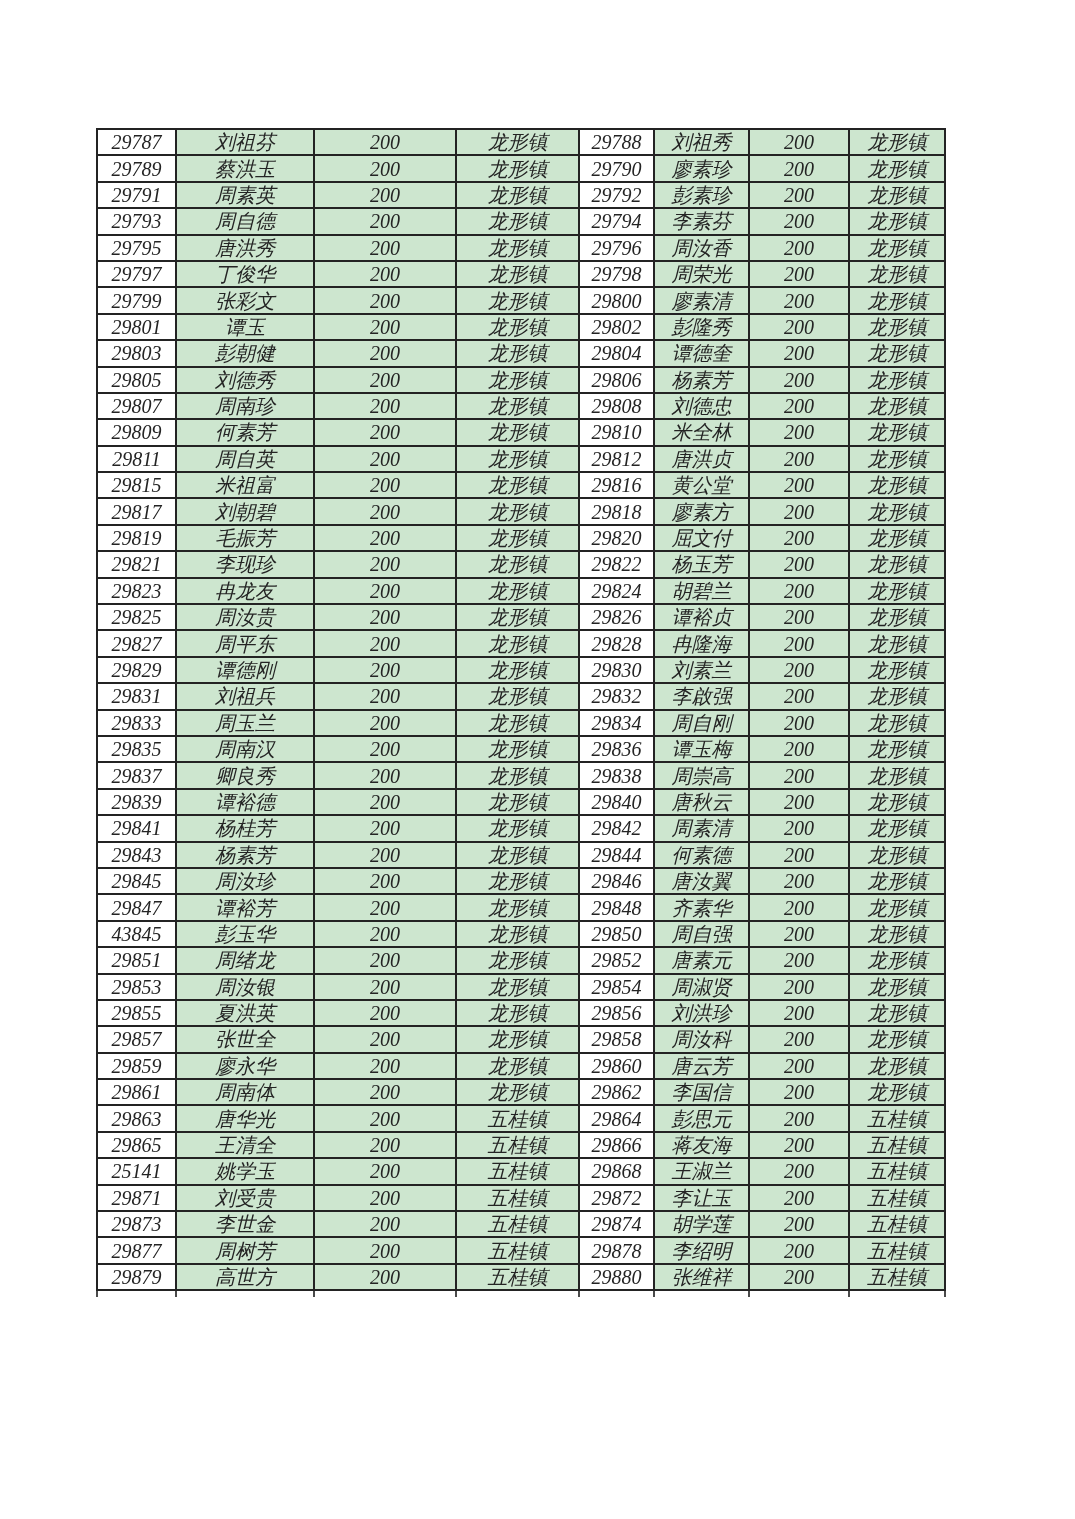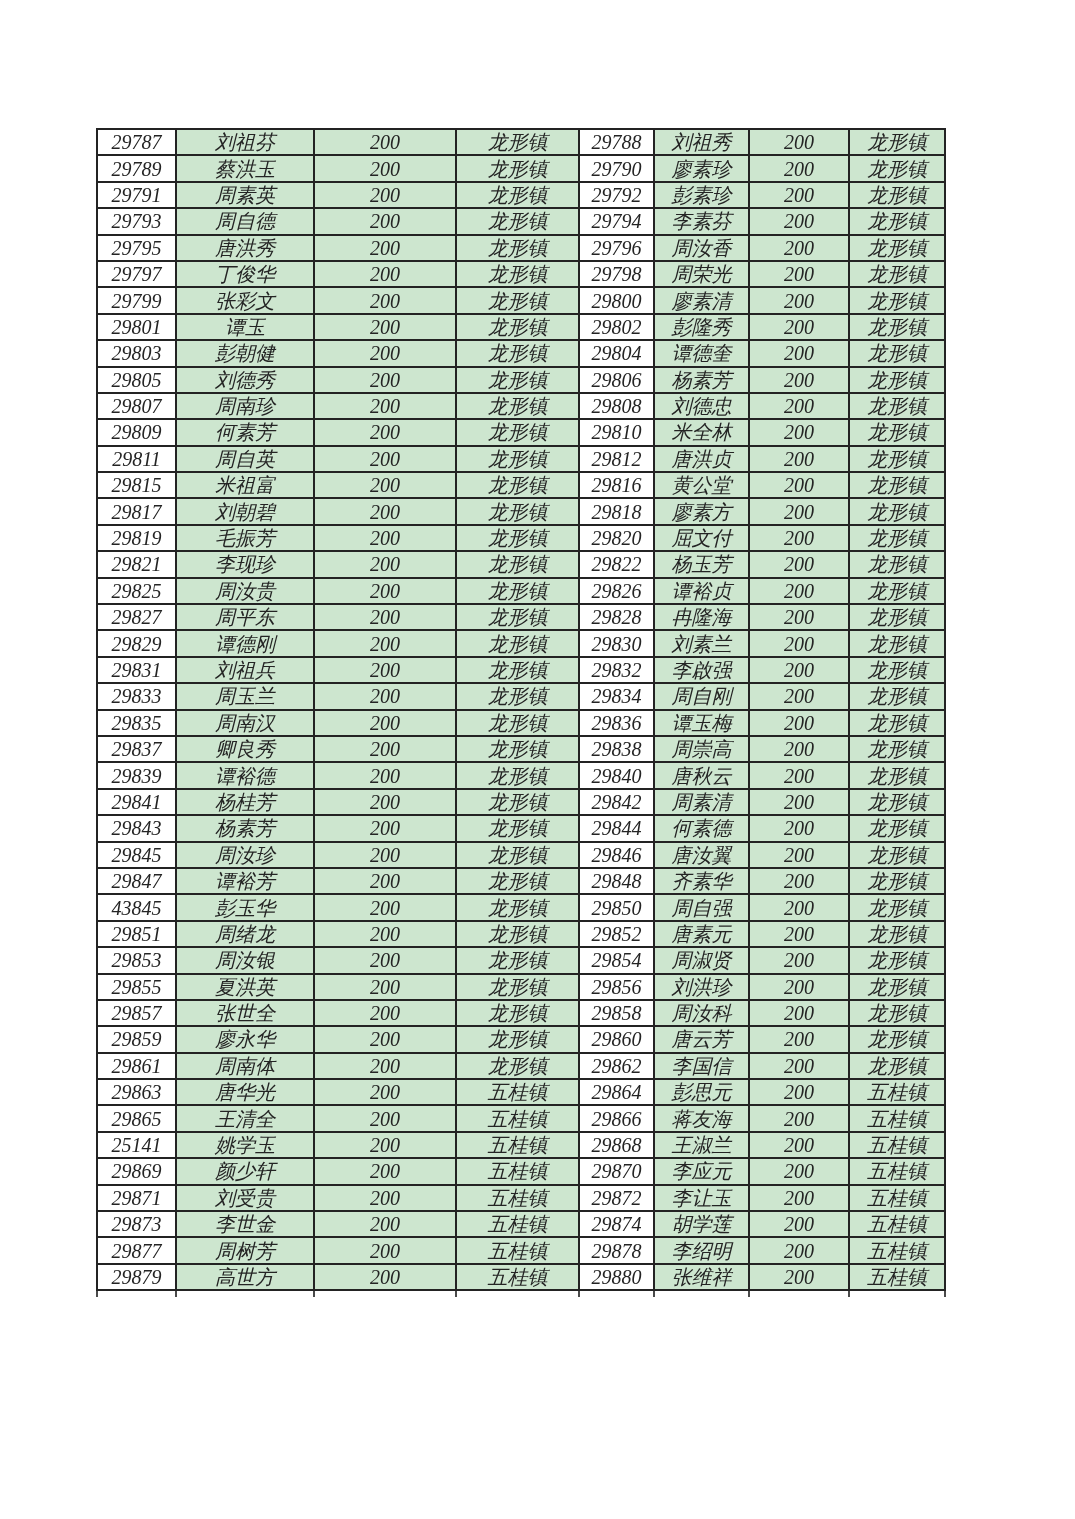--- a/index.html
+++ b/index.html
@@ -232,20 +232,30 @@
           <td class="id-cell">29821</td>
           <td class="data-cell">李现珍</td>
           <td class="data-cell">200</td>
           <td class="data-cell">龙形镇</td>
           <td class="id-cell">29822</td>
           <td class="data-cell">杨玉芳</td>
           <td class="data-cell">200</td>
           <td class="data-cell">龙形镇</td>
         </tr>
         <tr>
+          <td class="id-cell">29823</td>
+          <td class="data-cell">冉龙友</td>
+          <td class="data-cell">200</td>
+          <td class="data-cell">龙形镇</td>
+          <td class="id-cell">29824</td>
+          <td class="data-cell">胡碧兰</td>
+          <td class="data-cell">200</td>
+          <td class="data-cell">龙形镇</td>
+        </tr>
+        <tr>
           <td class="id-cell">29825</td>
           <td class="data-cell">周汝贵</td>
           <td class="data-cell">200</td>
           <td class="data-cell">龙形镇</td>
           <td class="id-cell">29826</td>
           <td class="data-cell">谭裕贞</td>
           <td class="data-cell">200</td>
           <td class="data-cell">龙形镇</td>
         </tr>
         <tr>
@@ -448,30 +458,20 @@
           <td class="data-cell">200</td>
           <td class="data-cell">五桂镇</td>
         </tr>
         <tr>
           <td class="id-cell">25141</td>
           <td class="data-cell">姚学玉</td>
           <td class="data-cell">200</td>
           <td class="data-cell">五桂镇</td>
           <td class="id-cell">29868</td>
           <td class="data-cell">王淑兰</td>
-          <td class="data-cell">200</td>
-          <td class="data-cell">五桂镇</td>
-        </tr>
-        <tr>
-          <td class="id-cell">29869</td>
-          <td class="data-cell">颜少轩</td>
-          <td class="data-cell">200</td>
-          <td class="data-cell">五桂镇</td>
-          <td class="id-cell">29870</td>
-          <td class="data-cell">李应元</td>
           <td class="data-cell">200</td>
           <td class="data-cell">五桂镇</td>
         </tr>
         <tr>
           <td class="id-cell">29871</td>
           <td class="data-cell">刘受贵</td>
           <td class="data-cell">200</td>
           <td class="data-cell">五桂镇</td>
           <td class="id-cell">29872</td>
           <td class="data-cell">李让玉</td>

